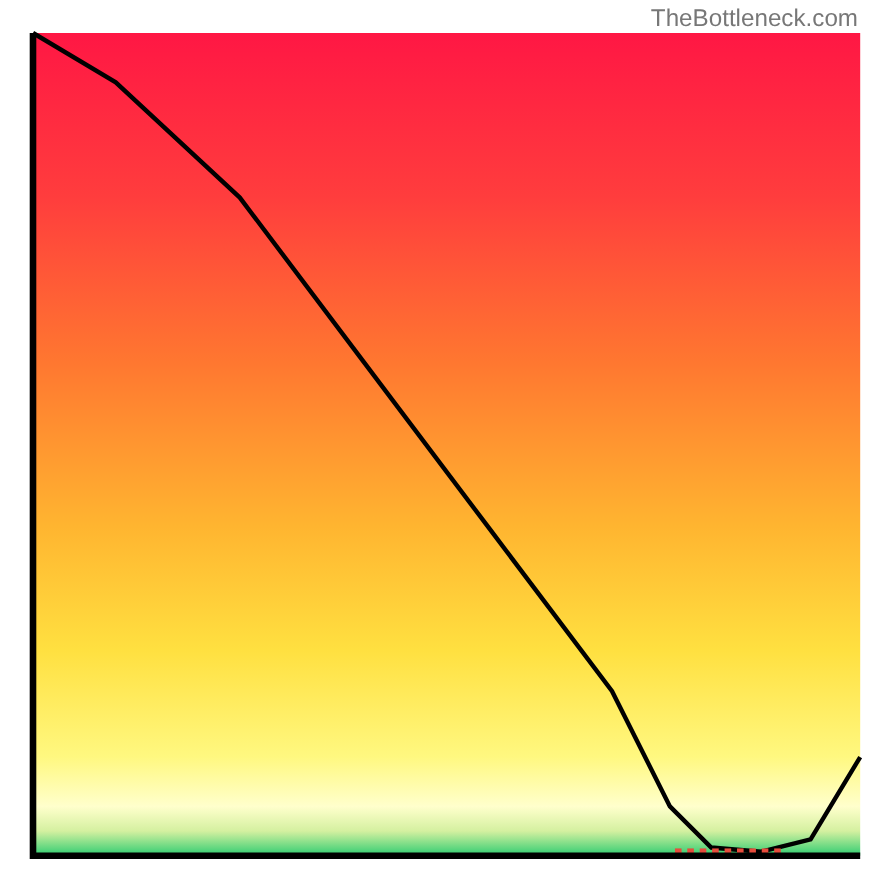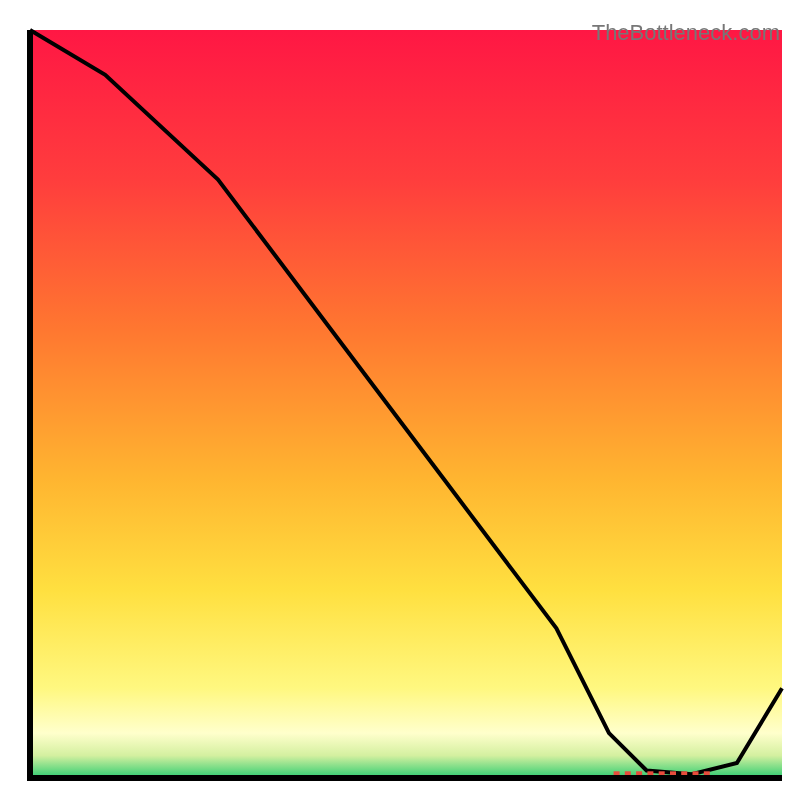--- a/index.html
+++ b/index.html
@@ -10,21 +10,21 @@
     font-family: Arial, Helvetica, sans-serif;
     background: #ffffff;
   }
   .chart-container {
     position: relative;
     width: 800px;
     height: 800px;
   }
   .watermark {
     position: absolute;
-    top: 20px;
+    top: 4px;
     right: 20px;
     font-size: 22px;
     color: #777777;
     font-family: Arial, sans-serif;
     z-index: 10;
   }
   svg {
     display: block;
   }
 </style>

